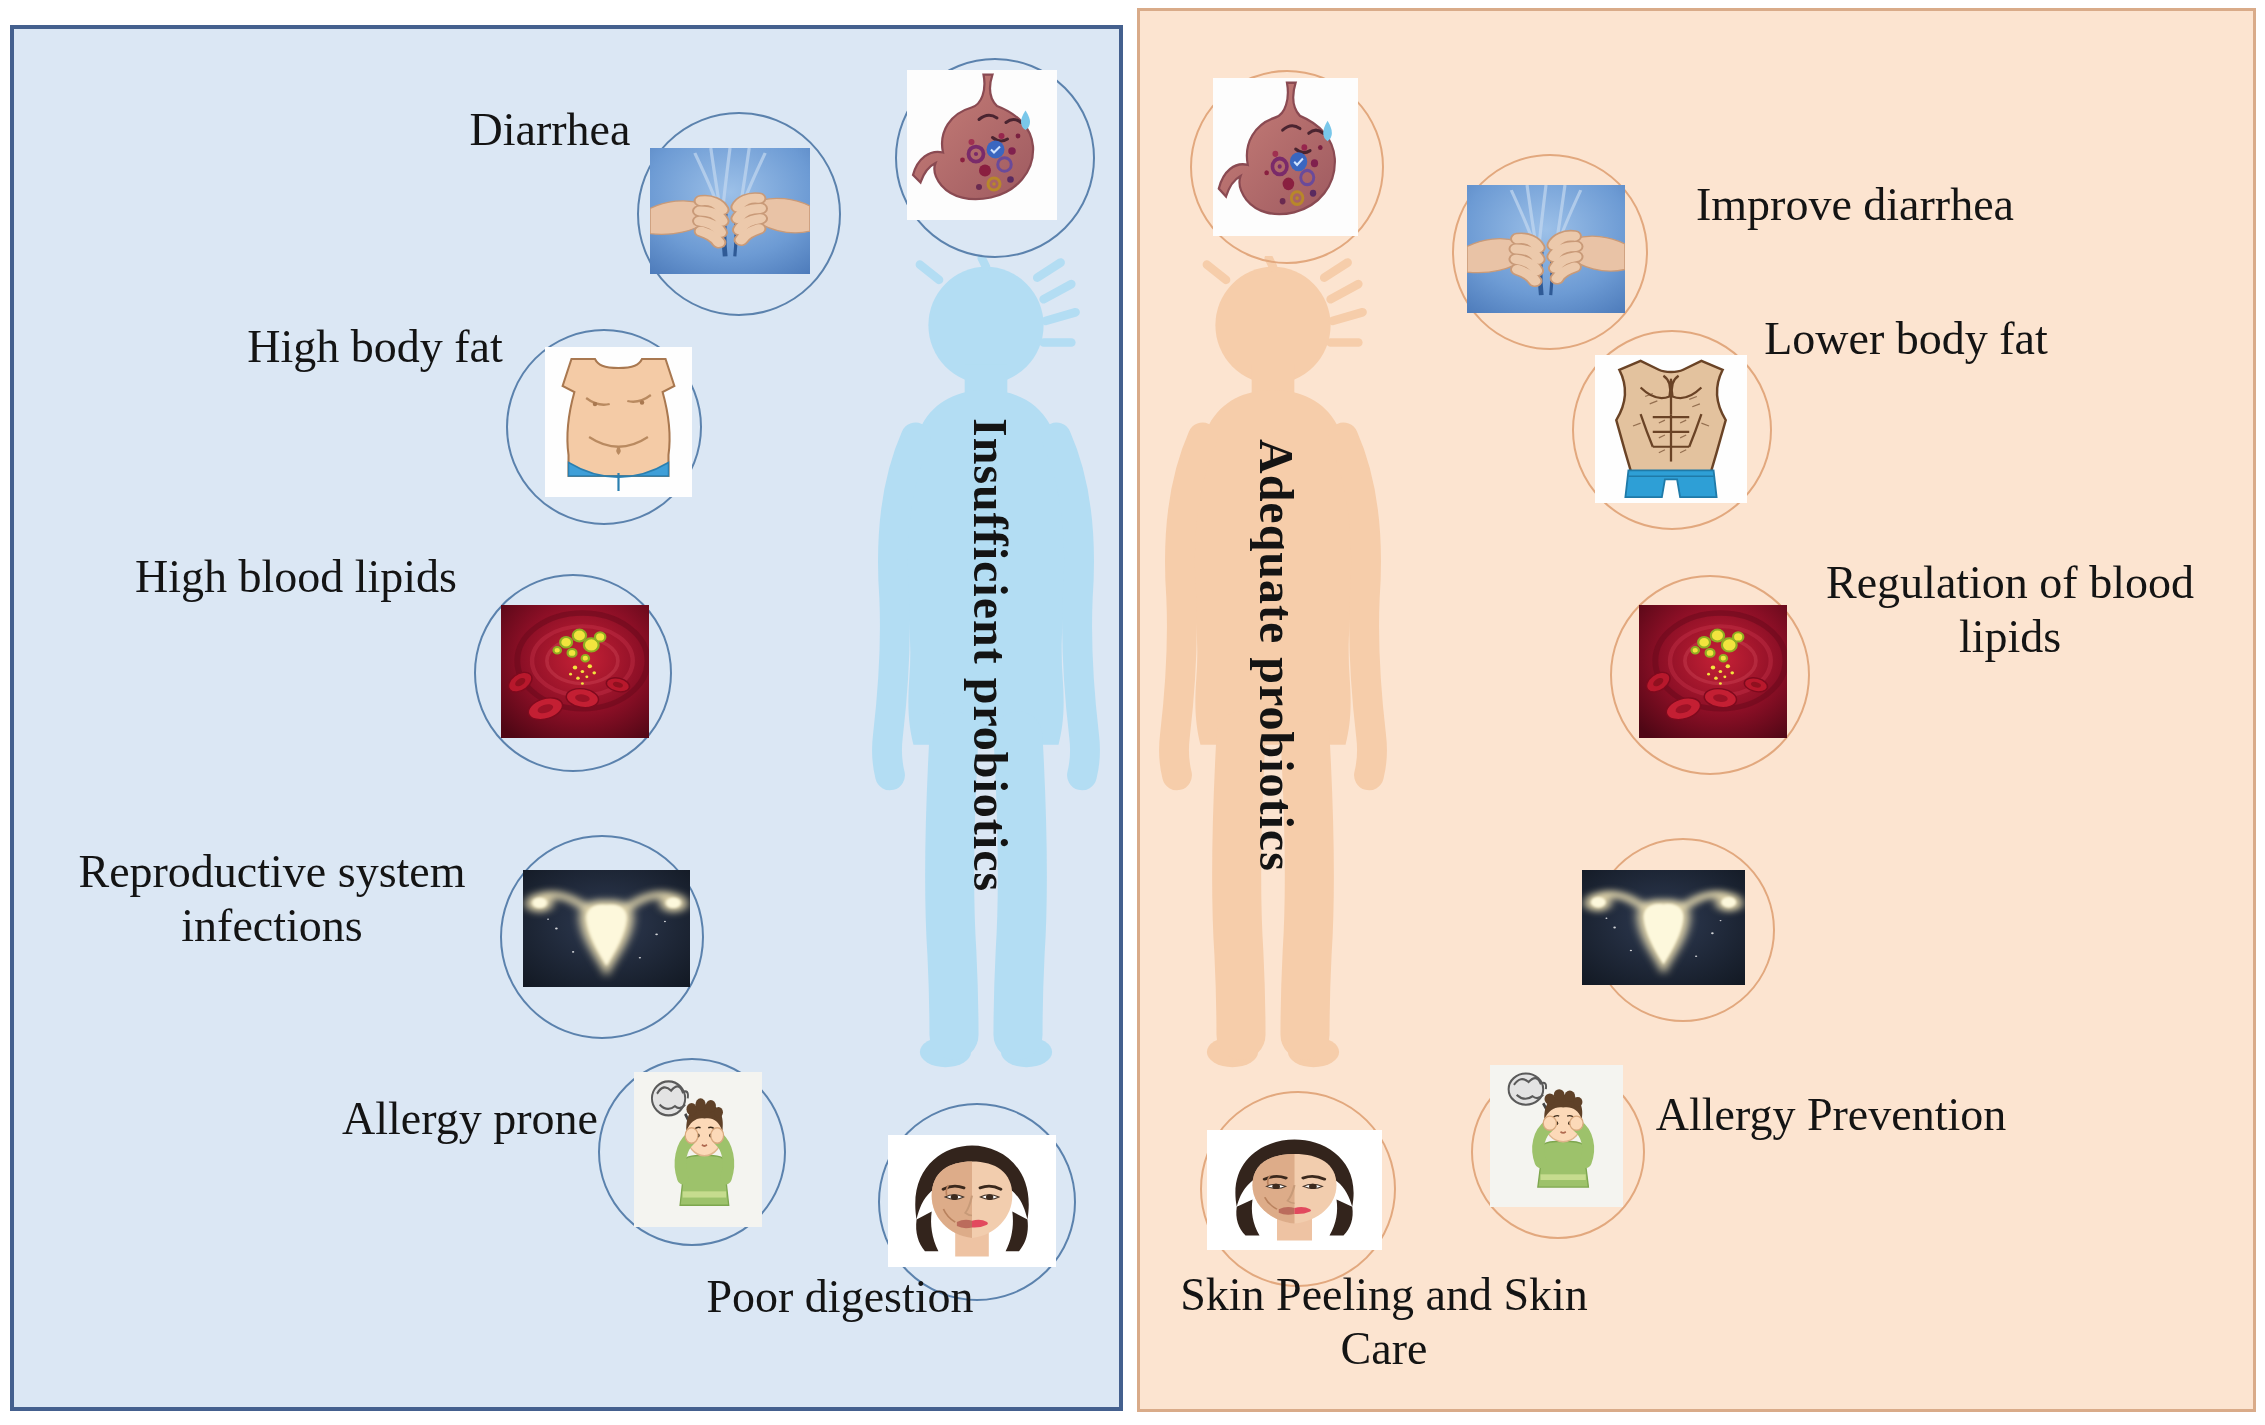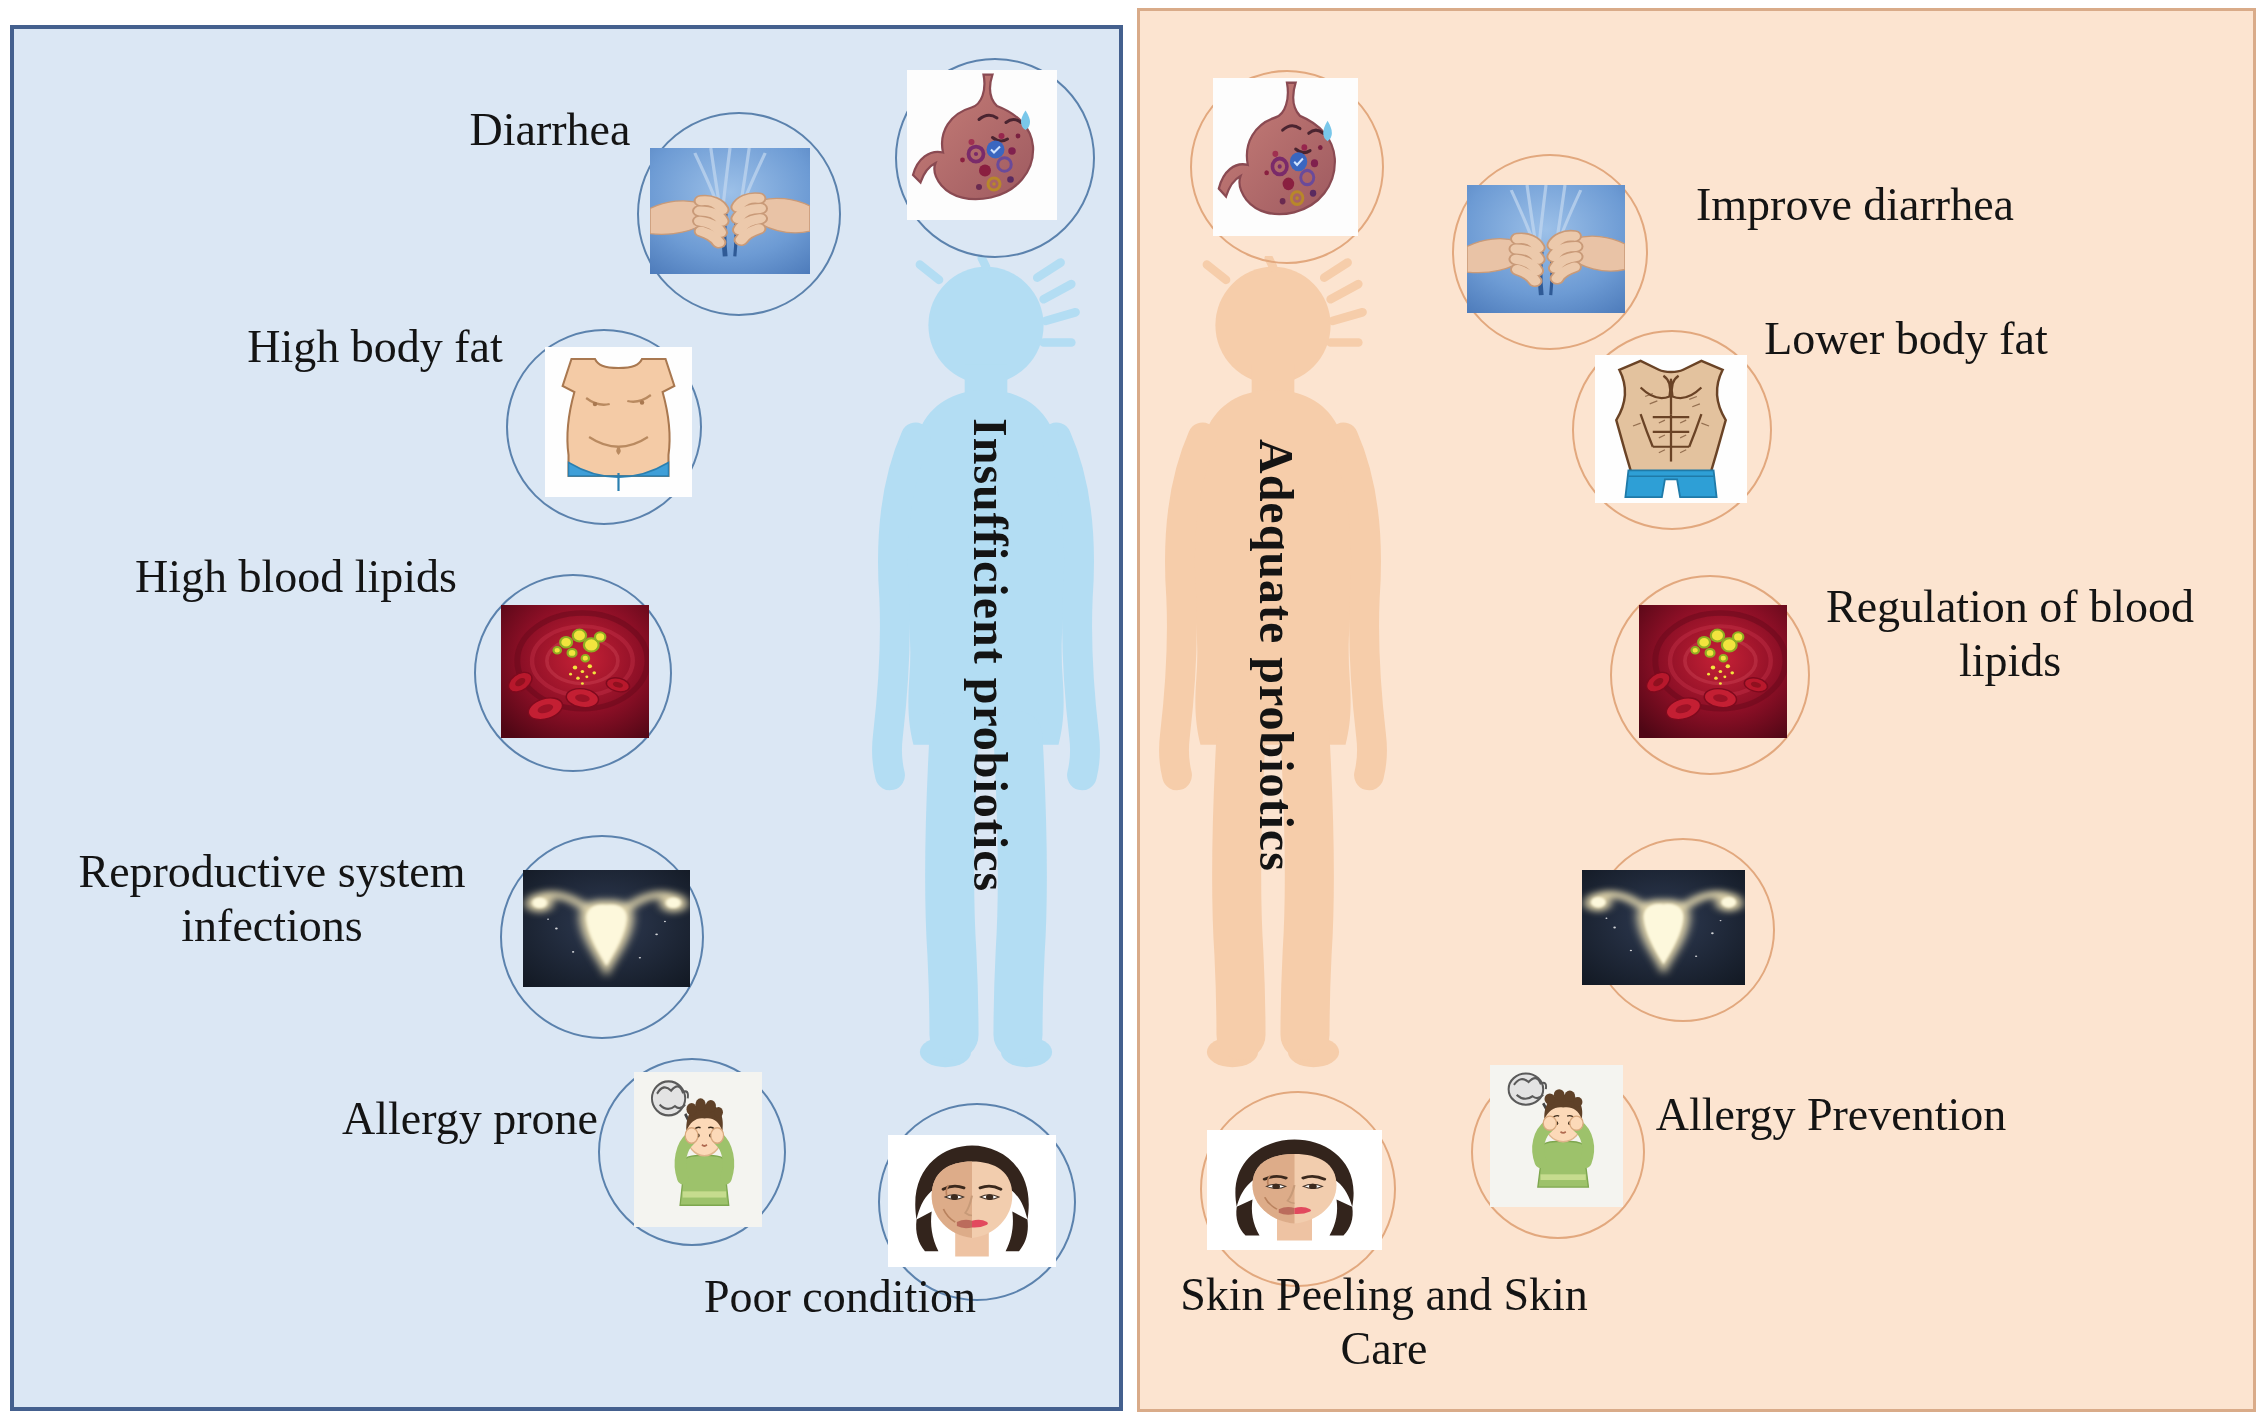--- a/index.html
+++ b/index.html
@@ -25,21 +25,21 @@
   #c-dia{left:637px;top:112px;width:200px;height:200px;}  #i-dia{left:650px;top:148px;width:160px;height:126px;} #l-dia{left:390px;top:103px;width:320px;}
   #c-fat{left:506px;top:329px;width:192px;height:192px;}  #i-fat{left:545px;top:347px;width:147px;height:150px;} #l-fat{left:175px;top:320px;width:400px;}
   #c-bld{left:474px;top:574px;width:194px;height:194px;}  #i-bld{left:501px;top:605px;width:148px;height:133px;} #l-bld{left:76px;top:550px;width:440px;}
   #c-ut{left:500px;top:835px;width:200px;height:200px;}   #i-ut{left:523px;top:870px;width:167px;height:117px;}  #l-rep{left:32px;top:845px;width:480px;}
   #c-boy{left:598px;top:1058px;width:184px;height:184px;} #i-boy{left:634px;top:1072px;width:128px;height:155px;}#l-alg{left:270px;top:1092px;width:400px;}
   #c-wom{left:878px;top:1103px;width:194px;height:194px;} #i-wom{left:888px;top:1135px;width:168px;height:132px;}#l-poor{left:640px;top:1270px;width:400px;}
   
   #c-ind-r{left:1190px;top:70px;width:190px;height:190px;}  #i-ind-r{left:1213px;top:78px;width:145px;height:158px;}  #l-pro{left:1360px;top:42px;width:440px;}
   #c-dia-r{left:1452px;top:154px;width:192px;height:192px;} #i-dia-r{left:1467px;top:185px;width:158px;height:128px;} #l-imp{left:1655px;top:138px;width:400px;margin-top:40px;}
   #c-mus{left:1572px;top:330px;width:196px;height:196px;}   #i-mus{left:1595px;top:355px;width:152px;height:148px;}   #l-low{left:1706px;top:312px;width:400px;}
-  #c-bld-r{left:1610px;top:575px;width:196px;height:196px;} #i-bld-r{left:1639px;top:605px;width:148px;height:133px;} #l-reg{left:1775px;top:556px;width:470px;margin-top:24px;}
+  #c-bld-r{left:1610px;top:575px;width:196px;height:196px;} #i-bld-r{left:1639px;top:605px;width:148px;height:133px;} #l-reg{left:1775px;top:556px;width:470px;}
   #c-ut-r{left:1591px;top:838px;width:180px;height:180px;}  #i-ut-r{left:1582px;top:870px;width:163px;height:115px;}  #l-prev{left:1748px;top:836px;width:500px;}
   #c-boy-r{left:1471px;top:1065px;width:170px;height:170px;}#i-boy-r{left:1490px;top:1065px;width:133px;height:142px;}#l-algp{left:1606px;top:1088px;width:450px;}
   #c-wom-r{left:1200px;top:1091px;width:192px;height:192px;}#i-wom-r{left:1207px;top:1130px;width:175px;height:120px;}#l-skin{left:1164px;top:1268px;width:440px;}
 </style>
 </head>
 <body>
 
 <div class="canvas">
 
   <svg width="0" height="0" style="position:absolute" aria-hidden="true">
@@ -363,21 +363,21 @@
   <svg class="icon" id="i-ut">
       <use href="#sym-uterus"></use>
     </svg>
 
   <div class="label" id="l-alg">Allergy prone</div>
   <div class="circle lc" id="c-boy"></div>
   <svg class="icon" id="i-boy">
       <use href="#sym-boy"></use>
     </svg>
 
-  <div class="label" id="l-poor">Poor condition</div>
+  <div class="label" id="l-poor">Poor digestion</div>
   <div class="circle lc" id="c-wom"></div>
   <svg class="icon" id="i-wom">
       <use href="#sym-woman"></use>
     </svg>
 
   <section class="panel right"></section>
   <svg class="sil" id="body-r">
       <use href="#sym-body"></use>
     </svg>
   <div class="vtitle" id="vt-r">Adequate probiotics</div>

